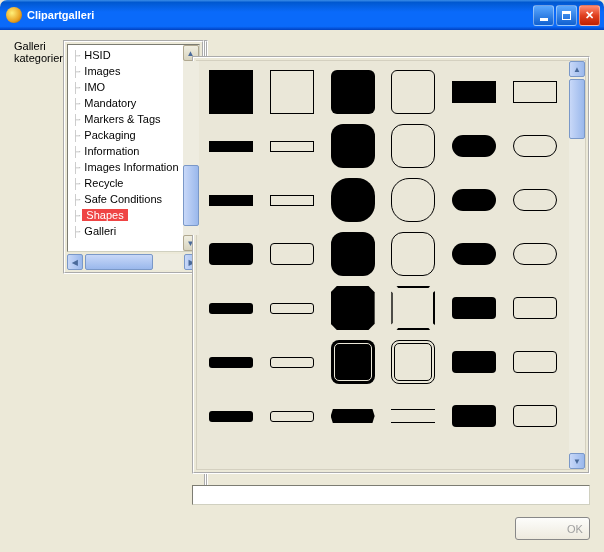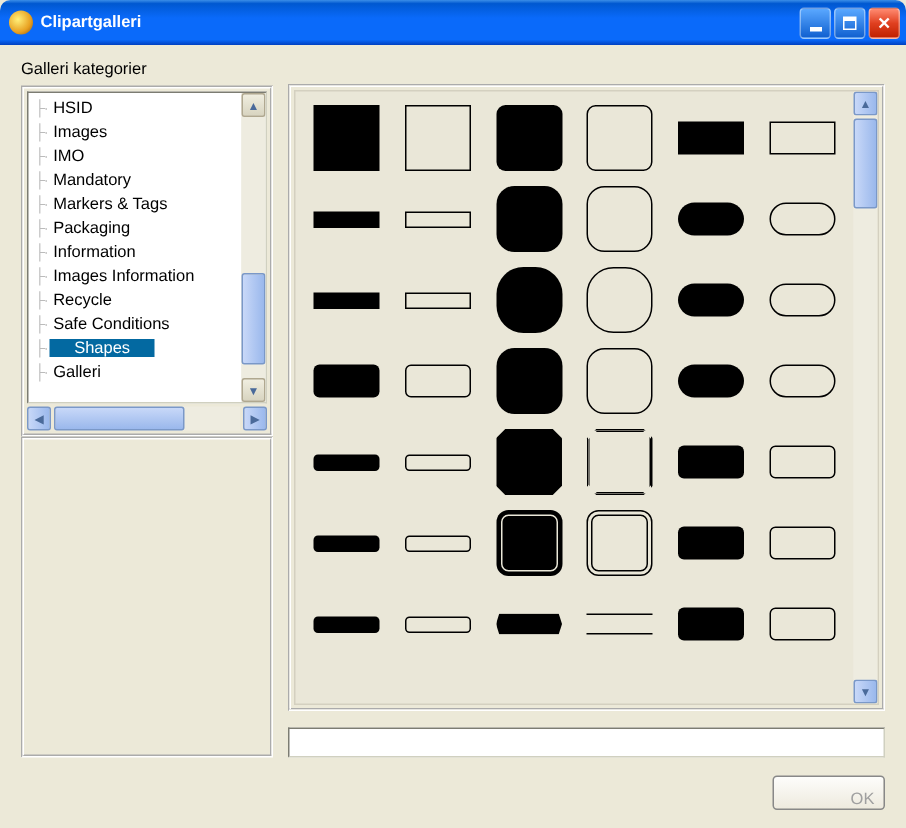--- a/index.html
+++ b/index.html
@@ -11,29 +11,29 @@
 .win-btn { width: 21px; height: 21px; border-radius: 3px; border: 1px solid #fff6; display: flex; align-items: center; justify-content: center; color: white; font-weight: bold; font-size: 12px; }
 .win-min, .win-max { background: linear-gradient(to bottom, #5aa8ff, #1060d0); }
 .win-close { background: linear-gradient(to bottom, #ff8a70, #e04020 50%, #c02000); width: 21px; }
 .min-g { width: 8px; height: 3px; background: white; margin-top: 8px; }
 .max-g { width: 9px; height: 9px; border: 1px solid white; border-top: 3px solid white; }
 .x-g::before { content: "✕"; font-size: 11px; }
 
 .body { padding: 10px 14px 12px 14px; height: 522px; background: #ece9d8; display: flex; flex-direction: column; }
 
 .main-row { display: flex; gap: 10px; flex: 1; min-height: 0; }
-.left-col { width: 168px; display: flex; flex-direction: column; }
+.left-col { width: 168px; display: flex; flex-direction: row; }
 .section-label { margin-bottom: 5px; }
 
 .tree-box { border: 2px groove #fff; width: 168px; height: 234px; background: #ece9d8; display: flex; flex-direction: column; padding: 2px; }
 .tree-view { flex: 1; background: white; border: 1px inset #d0d0c0; display: flex; overflow: hidden; }
 .tree-scroll { flex: 1; overflow: hidden; padding: 2px 0; }
 .tree-item { padding: 1px 2px 1px 4px; white-space: nowrap; cursor: default; display: flex; align-items: center; height: 16px; }
 .tree-item .branch { color: #bbb; margin-right: 2px; font-size: 10px; letter-spacing: -1px; }
-.tree-item.selected .lbl { background: #0369a1; color: white; padding: 0 16px; }
+.tree-item.selected .lbl { background: #ef4444; color: white; padding: 0 4px; }
 .tree-item .lbl { padding: 0 2px; }
 .vsb { width: 16px; background: #e8e5d8; display: flex; flex-direction: column; }
 .vsb .up, .vsb .down { height: 16px; background: linear-gradient(#f0eee0,#d8d4c0); border: 1px solid #b0a890; display: flex; align-items: center; justify-content: center; font-size: 8px; color: #4a6a9a; border-radius: 2px; }
 .vsb .track { flex: 1; background: #eeece0; position: relative; }
 .vsb .thumb { position: absolute; left: 0; right: 0; background: linear-gradient(to right,#c8d8f8,#9ab8ec); border: 1px solid #7a98c8; border-radius: 2px; }
 .tree-hsb { height: 16px; display: flex; margin-top: 2px; }
 .tree-hsb .lbtn, .tree-hsb .rbtn { width: 16px; height: 16px; background: linear-gradient(to right,#c8d8f8,#9ab8ec); border: 1px solid #7a98c8; border-radius: 2px; display: flex; align-items: center; justify-content: center; font-size: 8px; color: #4a6a9a; }
 .tree-hsb .htrack { flex: 1; background: #eeece0; position: relative; margin: 0 2px; }
 .tree-hsb .hthumb { position: absolute; top: 0; bottom: 0; background: linear-gradient(#c8d8f8,#9ab8ec); border: 1px solid #7a98c8; border-radius: 2px; }
 
@@ -78,21 +78,21 @@
 
 .gal-vsb { width: 16px; background: #eeece0; display: flex; flex-direction: column; }
 .gal-vsb .up, .gal-vsb .down { height: 16px; background: linear-gradient(to right,#c8d8f8,#9ab8ec); border: 1px solid #7a98c8; border-radius: 2px; display: flex; align-items: center; justify-content: center; font-size: 8px; color: #4a6a9a; }
 .gal-vsb .track { flex: 1; background: #eeece0; position: relative; }
 .gal-vsb .thumb { position: absolute; left: 0; right: 0; top: 2px; height: 60px; background: linear-gradient(to right,#c8d8f8,#9ab8ec); border: 1px solid #7a98c8; border-radius: 2px; }
 
 .filename-row { margin-top: 8px; }
 .filename-input { width: 100%; height: 20px; border: 1px inset #d0d0c0; background: white; padding: 2px 4px; margin-top: 3px; }
 
 .button-row { display: flex; justify-content: flex-end; gap: 6px; margin-top: 12px; }
-.btn { min-width: 75px; height: 23px; border: 1px solid #888; border-radius: 3px; background: linear-gradient(#fdfdfb,#eeeade); cursor: default; display: flex; align-items: flex-end; justify-content: center; padding-left: 45px; }
+.btn { min-width: 75px; height: 23px; border: 1px solid #888; border-radius: 3px; background: linear-gradient(#fdfdfb,#eeeade); cursor: default; display: flex; align-items: center; justify-content: center; padding-left: 45px; }
 .btn.disabled { color: #a0a0a0; }
 .btn .u { text-decoration: underline; }
 </style>
 </head>
 <body>
 
 <div class="titlebar">
   <span class="app-icon"></span>
   <span>Clipartgalleri</span>
   <div class="win-btns">

